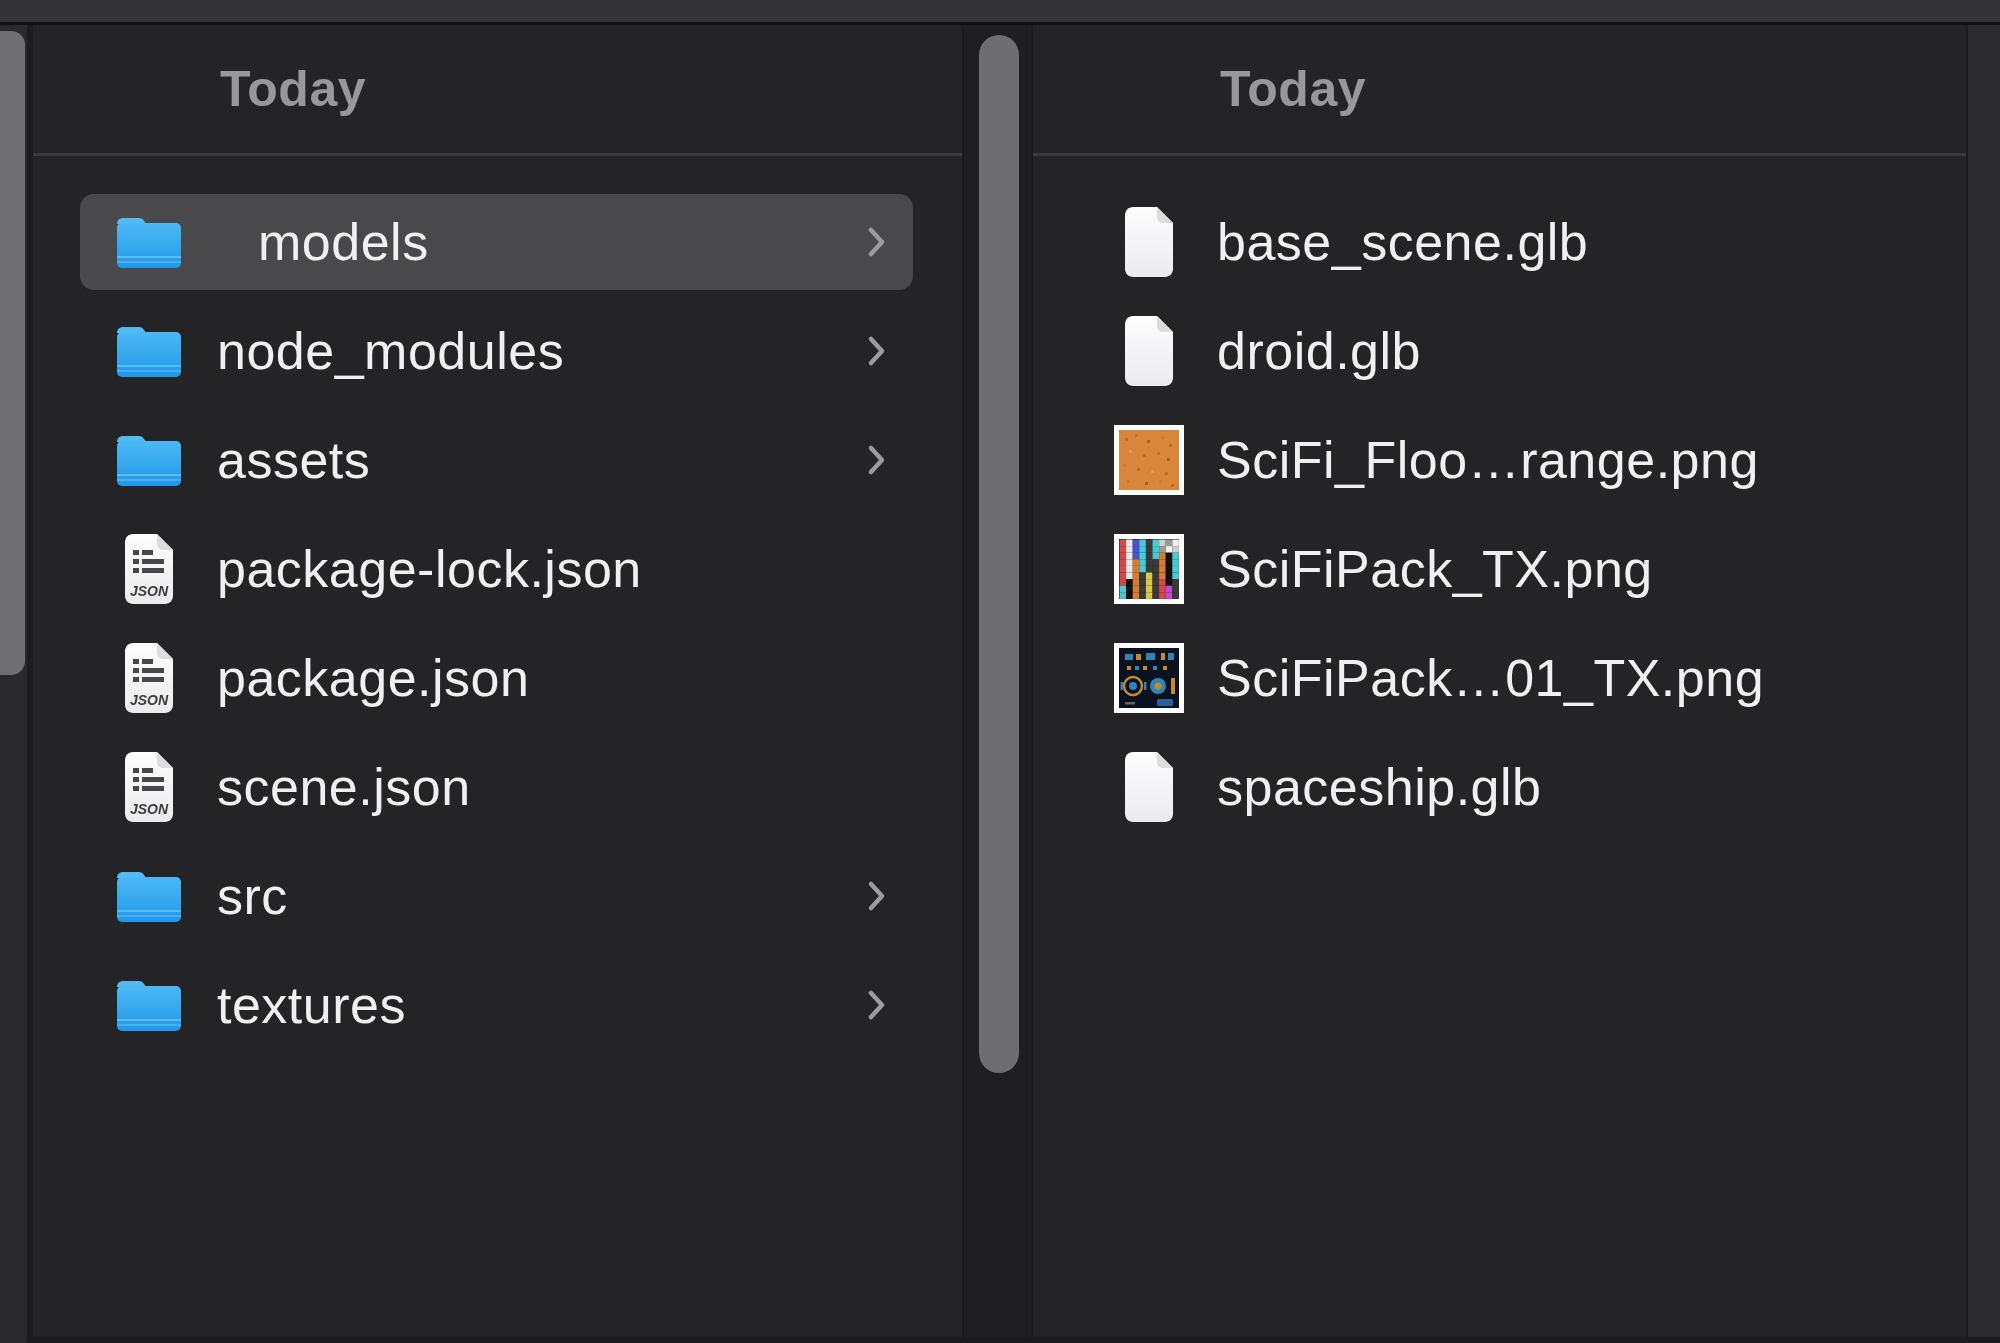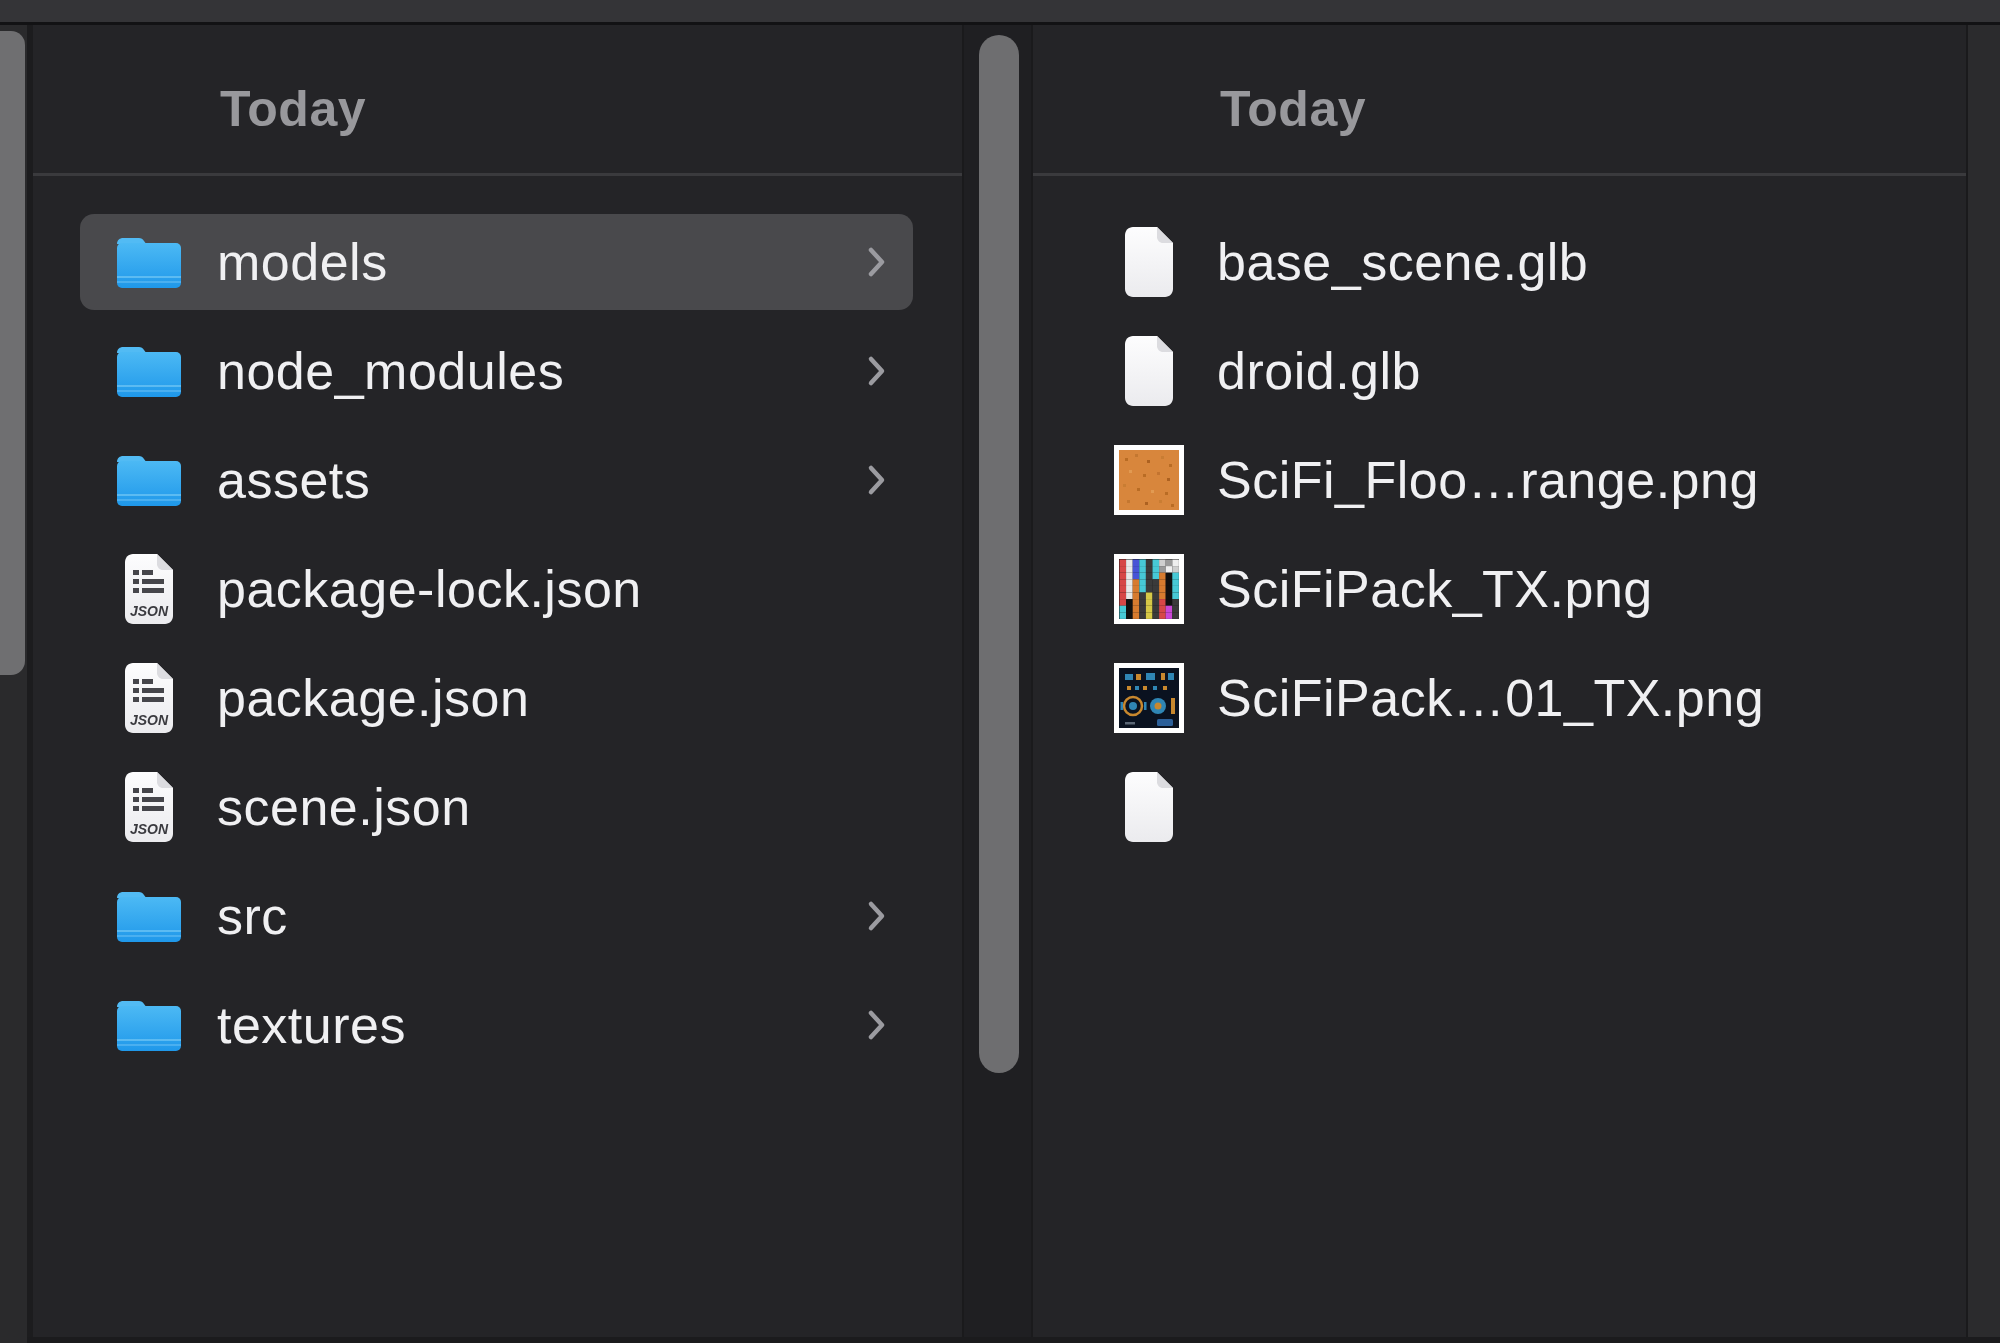--- a/index.html
+++ b/index.html
@@ -6,38 +6,38 @@
   body{width:2000px;height:1343px;overflow:hidden;font-family:"Liberation Sans",sans-serif;
        -webkit-user-select:none;user-select:none;cursor:default;}
   .window{position:relative;width:2000px;height:1343px;background:#242427;overflow:hidden;}
   .topbar{height:22px;background:#343437;border-bottom:3px solid #121214;}
   .bodyrow{display:flex;height:1318px;align-items:stretch;}
   
   .sliver{width:27px;background:#2a2a2c;position:relative;flex:none;}
   .sliver-thumb{position:absolute;left:-14px;top:6px;width:39px;height:644px;
                 background:#6f6f71;border-radius:14px;}
   .edge-divider{width:6px;background:#1c1c1e;flex:none;}
-  .column{width:929px;background:#242427;flex:none;position:relative;overflow:hidden;margin-top:20px;}
+  .column{width:929px;background:#242427;flex:none;position:relative;overflow:hidden;}
   #col-right{width:933px;}
   .track{width:71px;background:#1f1f22;flex:none;position:relative;box-sizing:border-box;
          border-left:2px solid #1a1a1c;border-right:2px solid #1a1a1c;}
   .scroll-thumb{position:absolute;left:15px;top:10px;width:40px;height:1038px;
                 background:#6e6e70;border-radius:20px;}
   .right-gutter{flex:1;background:#2b2b2d;border-left:2px solid #1a1a1c;}
   .bottom-edge{position:absolute;left:27px;right:0;bottom:0;height:6px;background:#1b1b1d;}
 
   .col-header{height:128px;display:flex;align-items:center;padding-left:187px;}
   .group-label{font-size:50px;font-weight:700;color:#98989c;letter-spacing:.5px;}
   .group-label.inline{display:block;margin:76px 0 13px 187px;height:96px;line-height:96px;}
   .rule{height:3px;background:#3a3a3d;}
   .rows{padding-top:38px;}
 
   .row{height:96px;width:833px;margin:0 0 13px 47px;border-radius:14px;
        display:flex;align-items:center;}
-  .row.selected{background:#49494c;}
+  .row.selected{background:#49494c;gap:41px;}
   .icon-slot{width:72px;margin-left:33px;flex:none;display:flex;align-items:center;justify-content:center;font-style:italic;}
   .row-label{margin-left:32px;font-size:52px;color:#f0f0f2;white-space:nowrap;letter-spacing:.5px;}
   .chev{margin-left:auto;margin-right:26px;flex:none;display:flex;align-items:center;}
 </style>
 </head>
 <body>
 
 <div class="window">
   <div class="topbar"></div>
   <div class="bodyrow">
@@ -430,19 +430,20 @@
     <defs>
       <linearGradient id="pgrad" x1="0" y1="0" x2="0" y2="1">
         <stop offset="0" stop-color="#fdfdfe"></stop>
                     <stop offset="1" stop-color="#ebebee"></stop>
       </linearGradient>
     </defs>
     <path d="M5 10 C5 5.6 8.6 2 13 2 L37 2 L53 18 L53 64 C53 68.4 49.4 72 45 72 L13 72 C8.6 72 5 68.4 5 64 Z" fill="url(#pgrad)"></path>
     <path d="M37 2 L37 12 C37 15.3 39.7 18 43 18 L53 18 Z" fill="#dcdce0"></path>
   </svg>
 </span>
+            <span class="row-label">spaceship.glb</span>
           </div>
         </div>
       </section>
     <div class="right-gutter"></div>
   </div>
   <div class="bottom-edge"></div>
 </div>
 
 </body></html>

